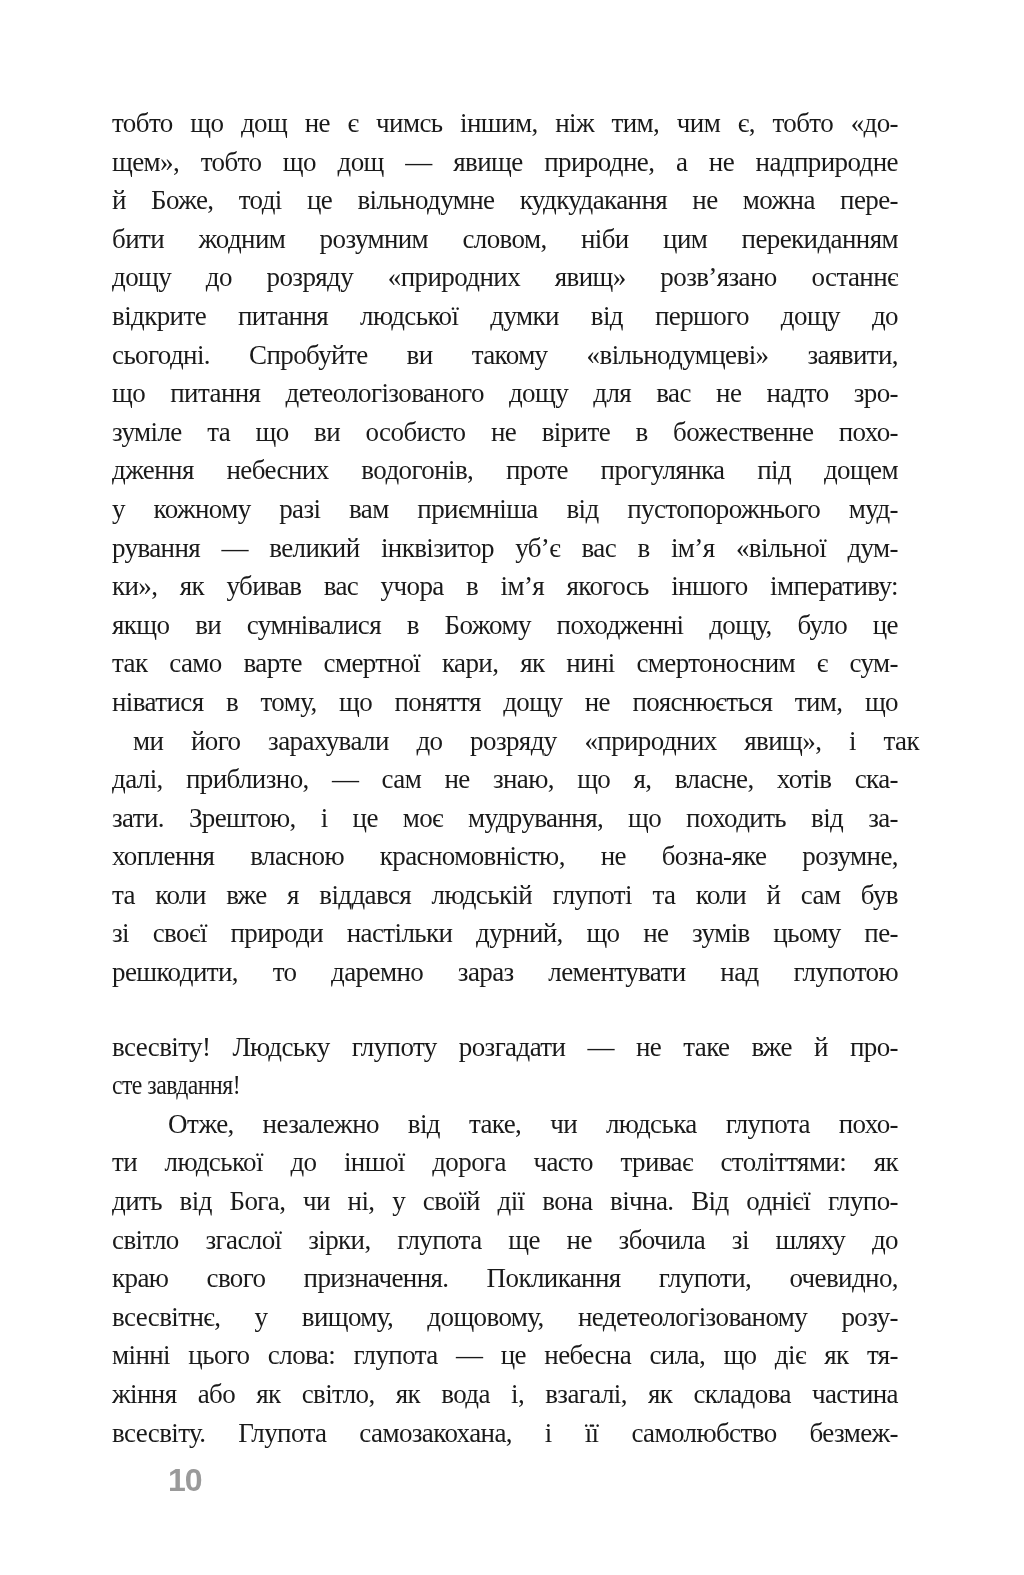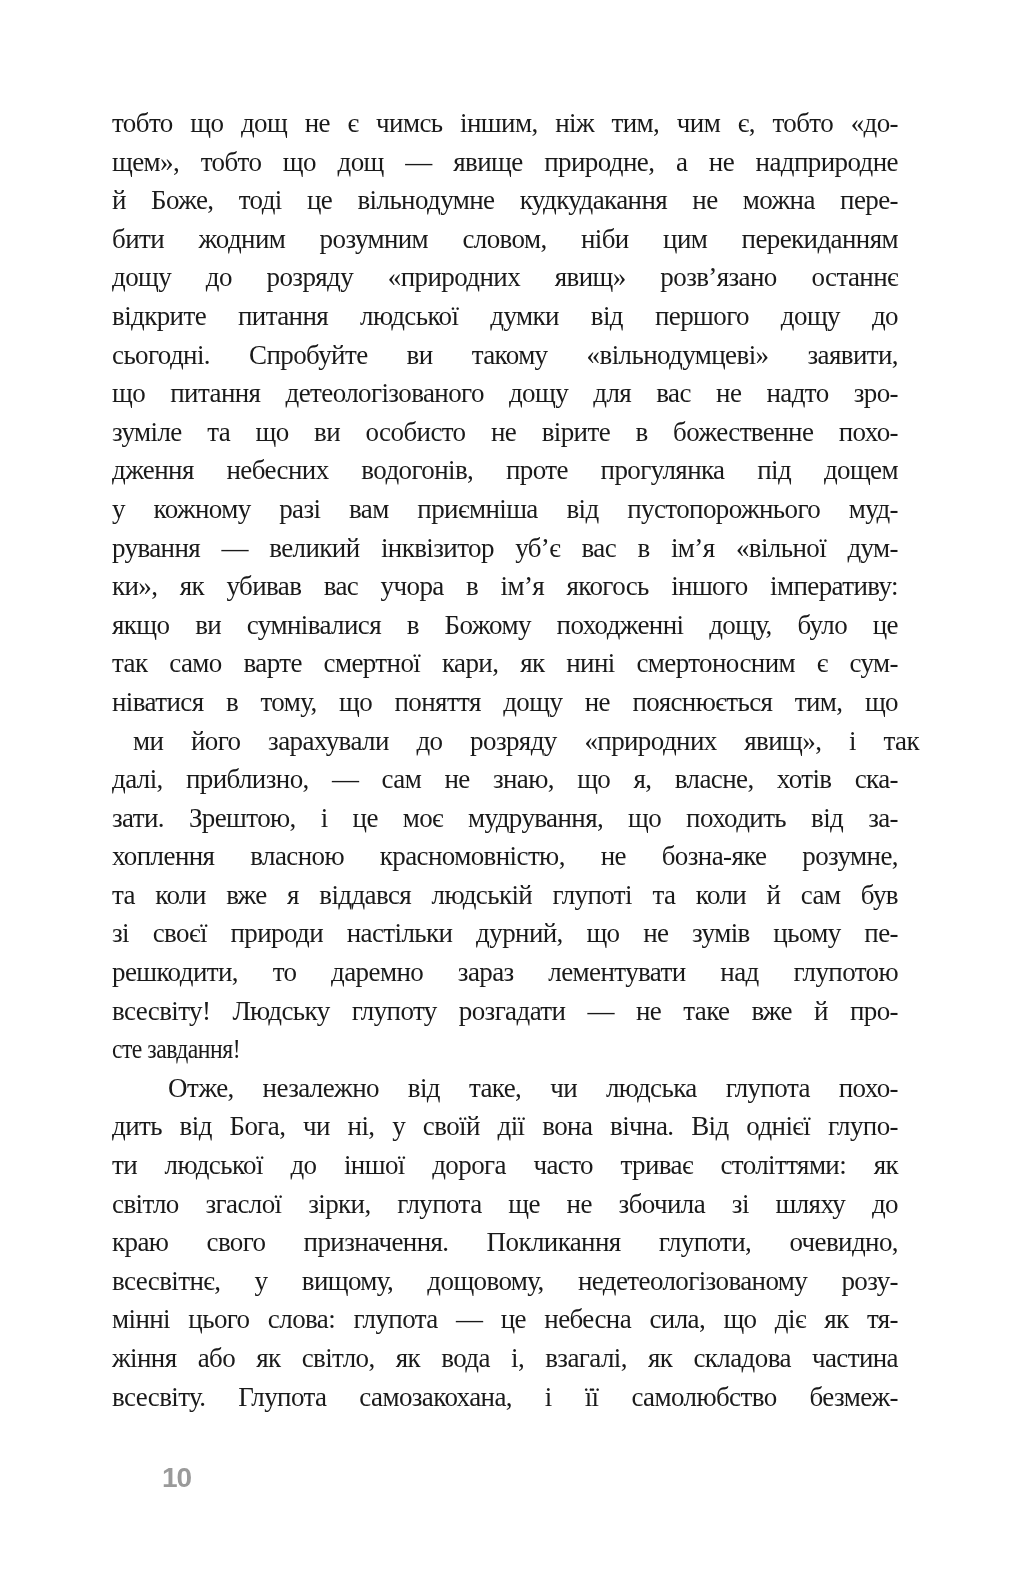--- a/index.html
+++ b/index.html
@@ -34,25 +34,25 @@
   }
   .line.last {
     text-align-last: left;
   }
   .line.indent {
     padding-left: 56px;
     width: calc(100% - 56px);
   }
   .page-number {
     position: absolute;
-    left: 162px;
+    left: 168px;
     top: 1462px;
     font-family: "Liberation Sans", "DejaVu Sans", sans-serif;
     font-weight: bold;
-    font-size: 28px;
+    font-size: 32px;
     color: #9a9a9a;
     letter-spacing: -1px;
   }
 </style>
 </head>
 <body>
 
 <div class="page">
   <div>
     <span class="line" style="display: block; width: 786px;">тобто що дощ не є чимсь іншим, ніж тим, чим є, тобто «до-</span>
@@ -71,27 +71,27 @@
     <span class="line" style="display: block; width: 786px;">якщо ви сумнівалися в Божому походженні дощу, було це</span>
     <span class="line" style="display: block; width: 786px;">так само варте смертної кари, як нині смертоносним є сум-</span>
     <span class="line" style="display: block; width: 786px;">ніватися в тому, що поняття дощу не пояснюється тим, що</span>
     <span class="line" style="display: block; width: 786px; margin-left: 21px;">ми його зарахували до розряду «природних явищ», і так</span>
     <span class="line" style="display: block; width: 786px;">далі, приблизно, — сам не знаю, що я, власне, хотів ска-</span>
     <span class="line" style="display: block; width: 786px;">зати. Зрештою, і це моє мудрування, що походить від за-</span>
     <span class="line" style="display: block; width: 786px;">хоплення власною красномовністю, не бозна-яке розумне,</span>
     <span class="line" style="display: block; width: 786px;">та коли вже я віддався людській глупоті та коли й сам був</span>
     <span class="line" style="display: block; width: 786px;">зі своєї природи настільки дурний, що не зумів цьому пе-</span>
     <span class="line" style="display: block; width: 786px;">решкодити, то даремно зараз лементувати над глупотою</span>
-    <span class="line" style="display: block; width: 786px;">всесвіту! Людську глупоту розгадати — не таке вже й про-</span>
+    <span class="line" style="display: block; width: 786px; margin-top: 36px;">всесвіту! Людську глупоту розгадати — не таке вже й про-</span>
     <span class="line last" style="display: block; width: 145px; transform: scaleX(0.88);">сте завдання!</span>
   </div>
   <div>
     <span class="line indent" style="display: block; width: 730px;">Отже, незалежно від таке, чи людська глупота похо-</span>
+    <span class="line" style="display: block; width: 786px;">ти людської до іншої дорога часто триває століттями: як</span>
     <span class="line" style="display: block; width: 786px;">дить від Бога, чи ні, у своїй дії вона вічна. Від однієї глупо-</span>
-    <span class="line" style="display: block; width: 786px;">ти людської до іншої дорога часто триває століттями: як</span>
     <span class="line" style="display: block; width: 786px;">світло згаслої зірки, глупота ще не збочила зі шляху до</span>
     <span class="line" style="display: block; width: 786px;">краю свого призначення. Покликання глупоти, очевидно,</span>
     <span class="line" style="display: block; width: 786px;">всесвітнє, у вищому, дощовому, недетеологізованому розу-</span>
     <span class="line" style="display: block; width: 786px;">мінні цього слова: глупота — це небесна сила, що діє як тя-</span>
     <span class="line" style="display: block; width: 786px;">жіння або як світло, як вода і, взагалі, як складова частина</span>
     <span class="line" style="display: block; width: 786px;">всесвіту. Глупота самозакохана, і її самолюбство безмеж-</span>
   </div>
 </div>
 
 <div class="page-number">10</div>

